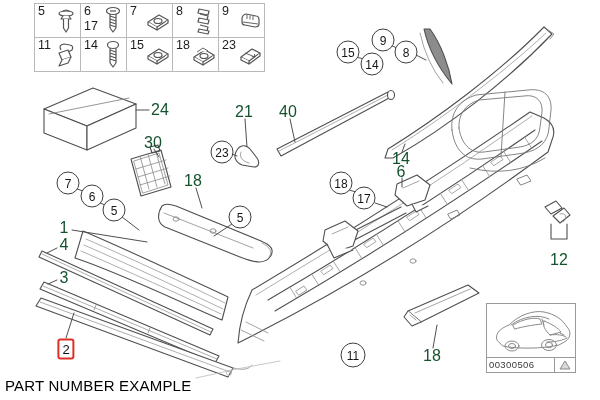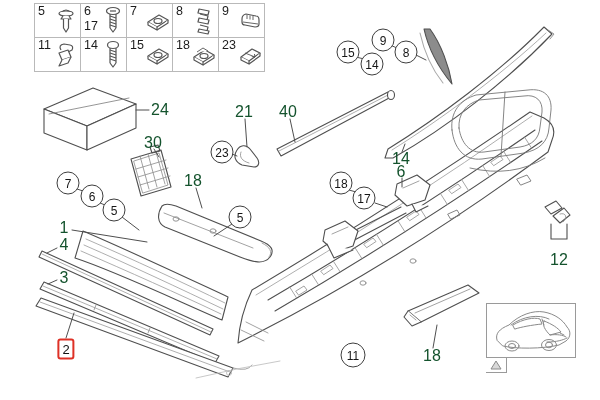--- a/index.html
+++ b/index.html
@@ -314,22 +314,24 @@
         <ellipse cx="25" cy="42" rx="7" ry="5"></ellipse>
           <ellipse cx="25" cy="42" rx="3.5" ry="2.5"></ellipse>
         <ellipse cx="62" cy="41" rx="7.5" ry="5.5"></ellipse>
           <ellipse cx="62" cy="41" rx="3.5" ry="2.8"></ellipse>
         <path d="M63,31 C70,30 76,31 79,33"></path>
           <path d="M60,38 C70,38 76,36 80,34"></path>
           <path d="M73,29 l4,2"></path>
       </svg>
     </div>
     <div class="legend-row">
+      <div class="legend-code">00300506</div>
       <div class="legend-tri">
         <svg width="12" height="10" viewBox="0 0 12 10" fill="#d9d9d9" stroke="#8a8a8a" stroke-width="1">
           <path d="M6,1 L11,9 L1,9 Z"></path>
         </svg>
       </div>
     </div>
   </div>
 
+  <div class="footer">PART NUMBER EXAMPLE</div>
 
 </div>
 
 </body></html>

